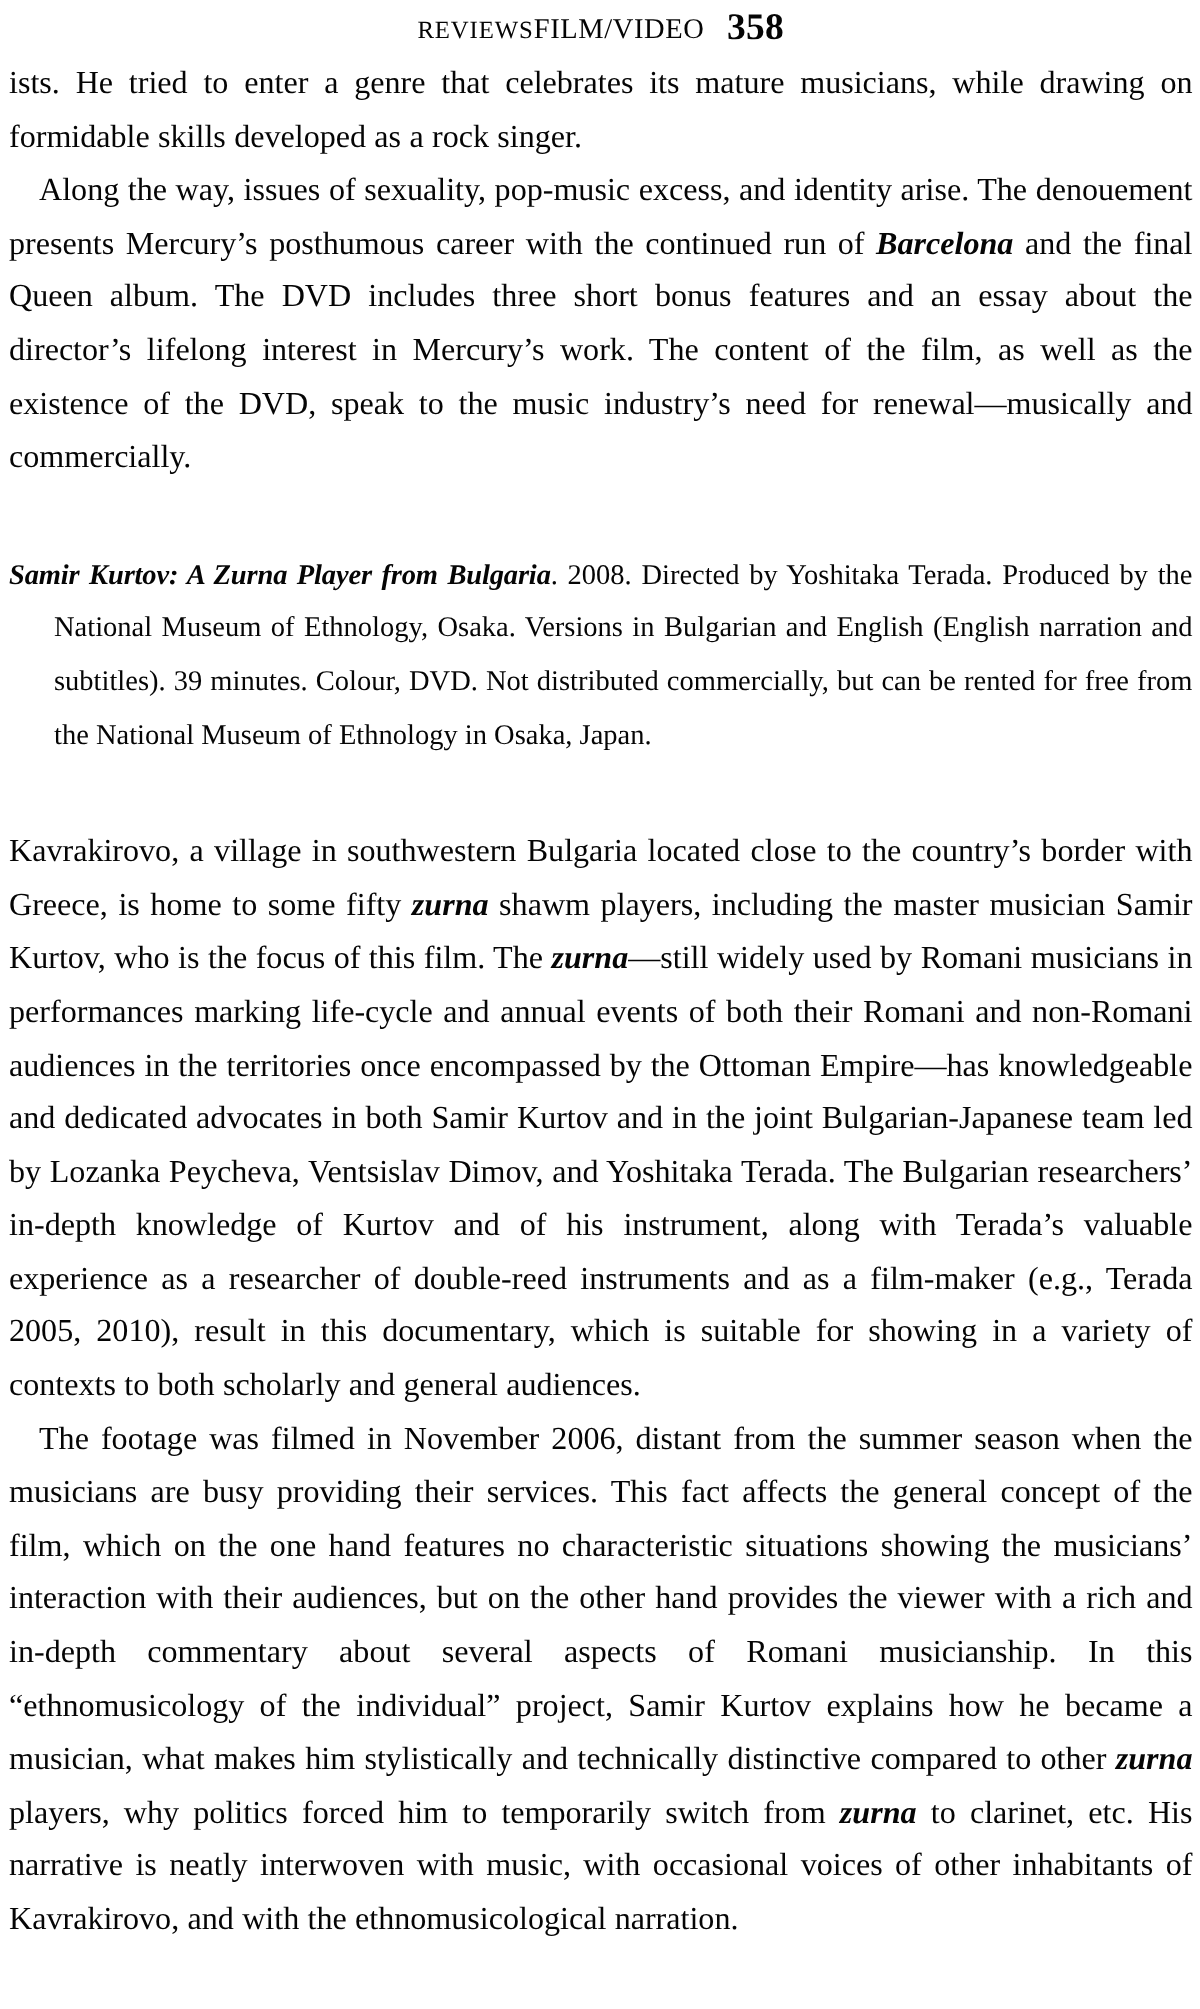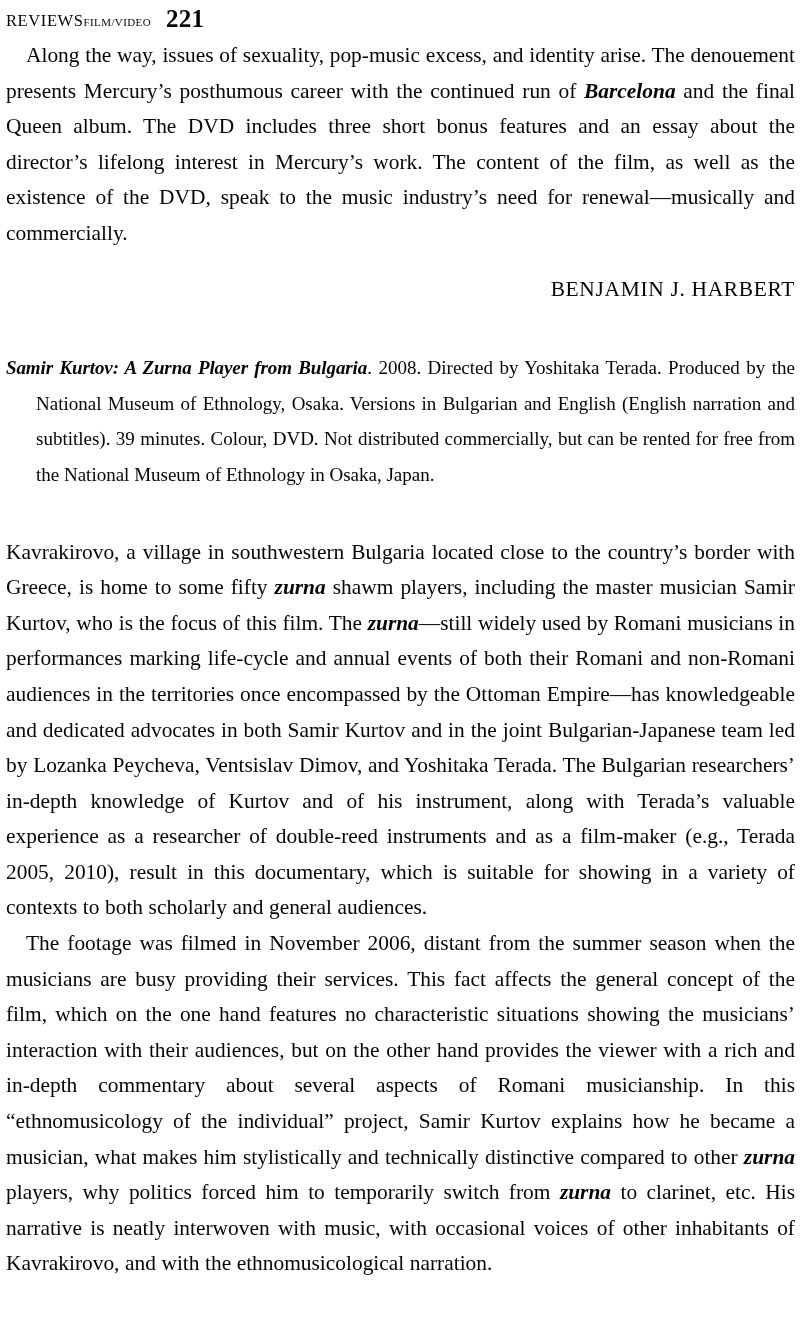--- a/index.html
+++ b/index.html
@@ -27,36 +27,36 @@
 
   
   .running-head {
     position: absolute;
     top: 4px;
     left: 6px;
     right: 5px;
     height: 26px;
     display: flex;
     align-items: baseline;
-    justify-content: flex-start;
+    justify-content: center;
   }
   .head-left {
     font-size: 16.5px;
     letter-spacing: 0.6px;
     font-weight: 400;
     white-space: nowrap;
   }
   .head-right {
     display: flex;
     align-items: baseline;
     gap: 15px;
     white-space: nowrap;
   }
   .head-section {
-    font-size: 11px;
+    font-size: 19px;
     letter-spacing: 0.4px;
     font-weight: 400;
   }
   .head-pageno {
     font-size: 25px;
     font-weight: 700;
     letter-spacing: 0.2px;
     position: relative;
     top: 1px;
   }
@@ -113,30 +113,30 @@
 </style>
 </head>
 <body>
 
 <div class="page">
 
   <div class="running-head">
     <span class="head-left">REVIEWS</span>
     <span class="head-right">
       <span class="head-section">FILM/VIDEO</span>
-      <span class="head-pageno">221</span>
+      <span class="head-pageno">358</span>
     </span>
   </div>
 
   <div class="column">
 
+    <p class="body-par cont">ists. He tried to enter a genre that celebrates its mature musicians, while drawing on formidable skills developed as a rock singer.</p>
 
     <p class="body-par indent"><span>Along the way, issues of sexuality, pop-music excess, and identity arise. The denouement presents Mercury’s posthumous career with the continued run of </span><em>Barcelona</em><span> and the final Queen album. The DVD includes three short bonus features and an essay about the director’s lifelong interest in Mercury’s work. The content of the film, as well as the existence of the DVD, speak to the music industry’s need for renewal—musically and commercially.</span></p>
 
-    <p class="signature">BENJAMIN J. HARBERT</p>
 
     <p class="citation"><span class="cite-title">Samir Kurtov: A Zurna Player from Bulgaria</span><span>. 2008. Directed by Yoshitaka Terada. Produced by the National Museum of Ethnology, Osaka. Versions in Bulgarian and English (English narration and subtitles). 39 minutes. Colour, DVD. Not distributed commercially, but can be rented for free from the National Museum of Ethnology in Osaka, Japan.</span></p>
 
     <div class="gap-after-citation"></div>
 
     <p class="body-par cont"><span>Kavrakirovo, a village in southwestern Bulgaria located close to the country’s border with Greece, is home to some fifty </span><em>zurna</em><span> shawm players, including the master musician Samir Kurtov, who is the focus of this film. The </span><em>zurna</em><span>—still widely used by Romani musicians in performances marking life-cycle and annual events of both their Romani and non-Romani audiences in the territories once encompassed by the Ottoman Empire—has knowledgeable and dedicated advocates in both Samir Kurtov and in the joint Bulgarian-Japanese team led by Lozanka Peycheva, Ventsislav Dimov, and Yoshitaka Terada. The Bulgarian researchers’ in-depth knowledge of Kurtov and of his instrument, along with Terada’s valuable experience as a researcher of double-reed instruments and as a film-maker (e.g., Terada 2005, 2010), result in this documentary, which is suitable for showing in a variety of contexts to both scholarly and general audiences.</span></p>
 
     <p class="body-par indent"><span>The footage was filmed in November 2006, distant from the summer season when the musicians are busy providing their services. This fact affects the general concept of the film, which on the one hand features no characteristic situations showing the musicians’ interaction with their audiences, but on the other hand provides the viewer with a rich and in-depth commentary about several aspects of Romani musicianship. In this “ethnomusicology of the individual” project, Samir Kurtov explains how he became a musician, what makes him stylistically and technically distinctive compared to other </span><em>zurna</em><span> players, why politics forced him to temporarily switch from </span><em>zurna</em><span> to clarinet, etc. His narrative is neatly interwoven with music, with occasional voices of other inhabitants of Kavrakirovo, and with the ethnomusicological narration.</span></p>
 
   </div>

